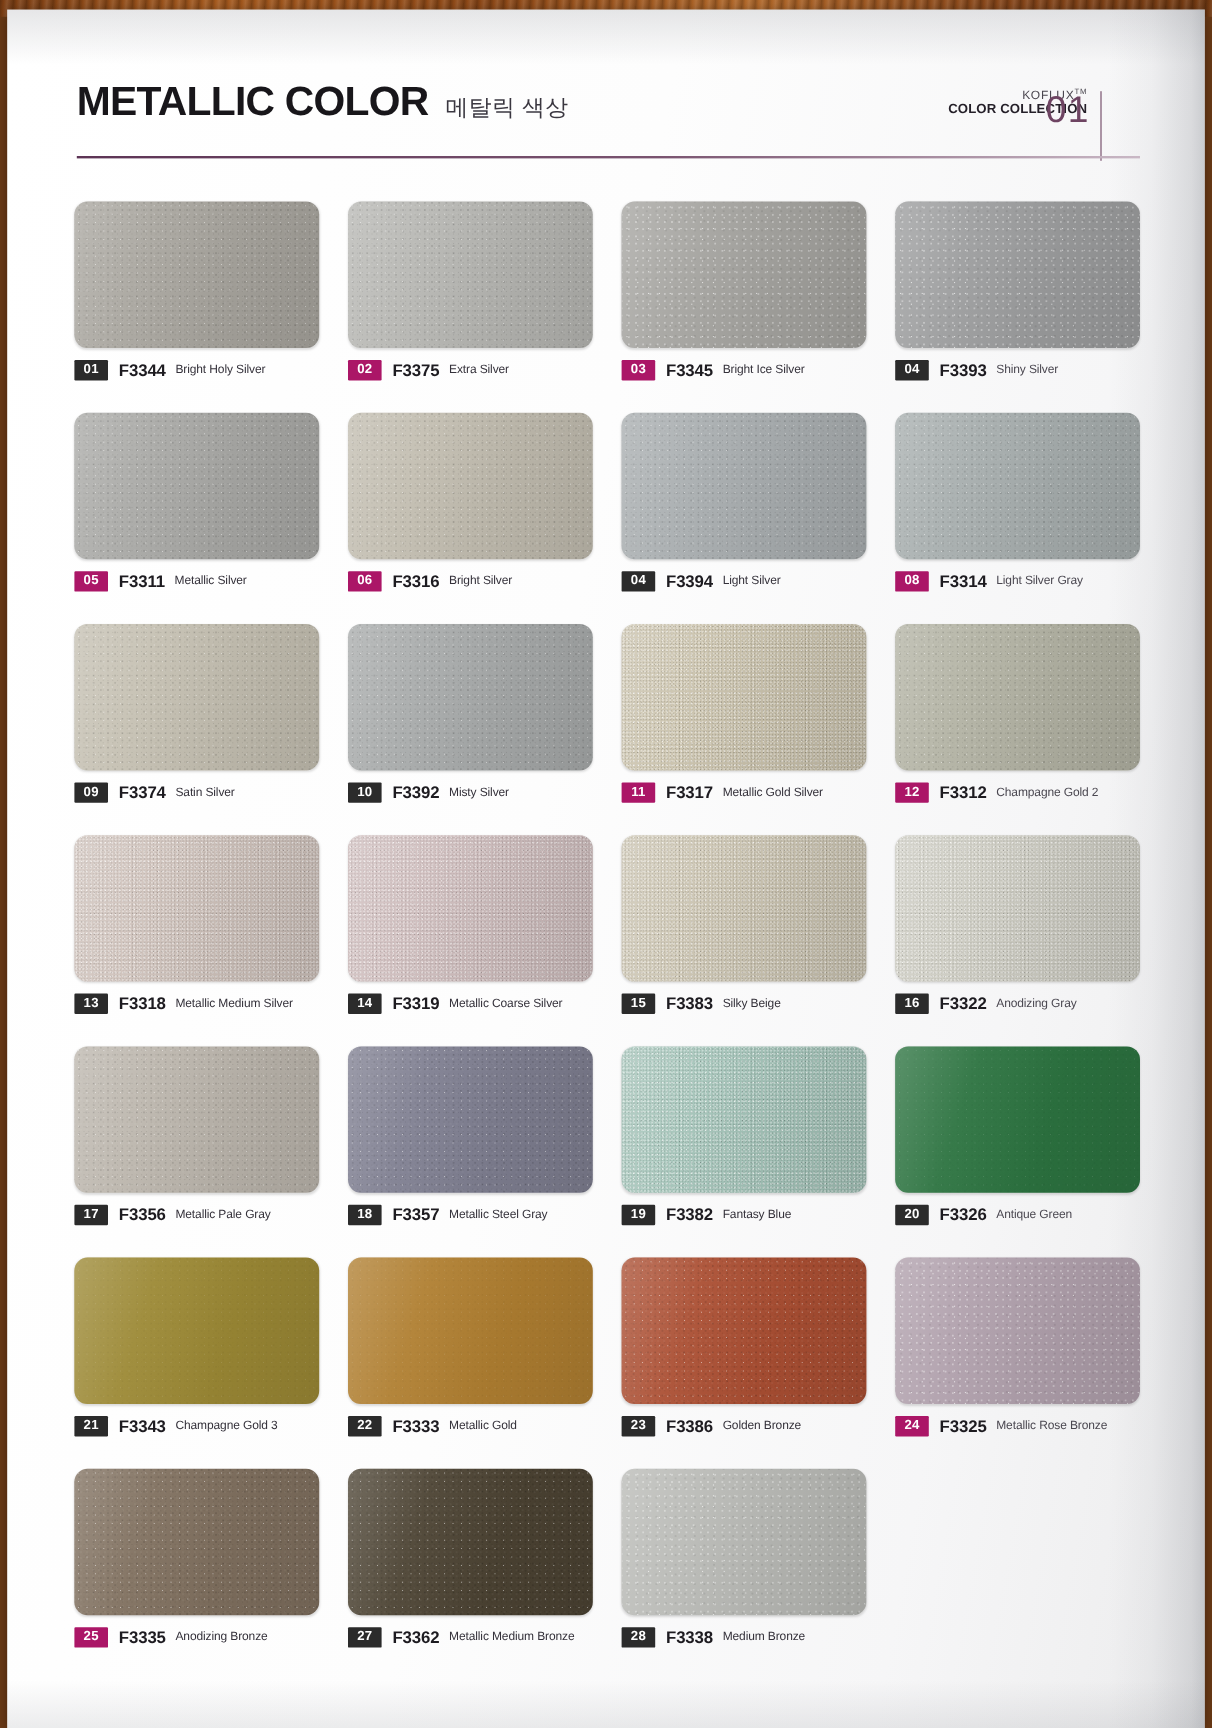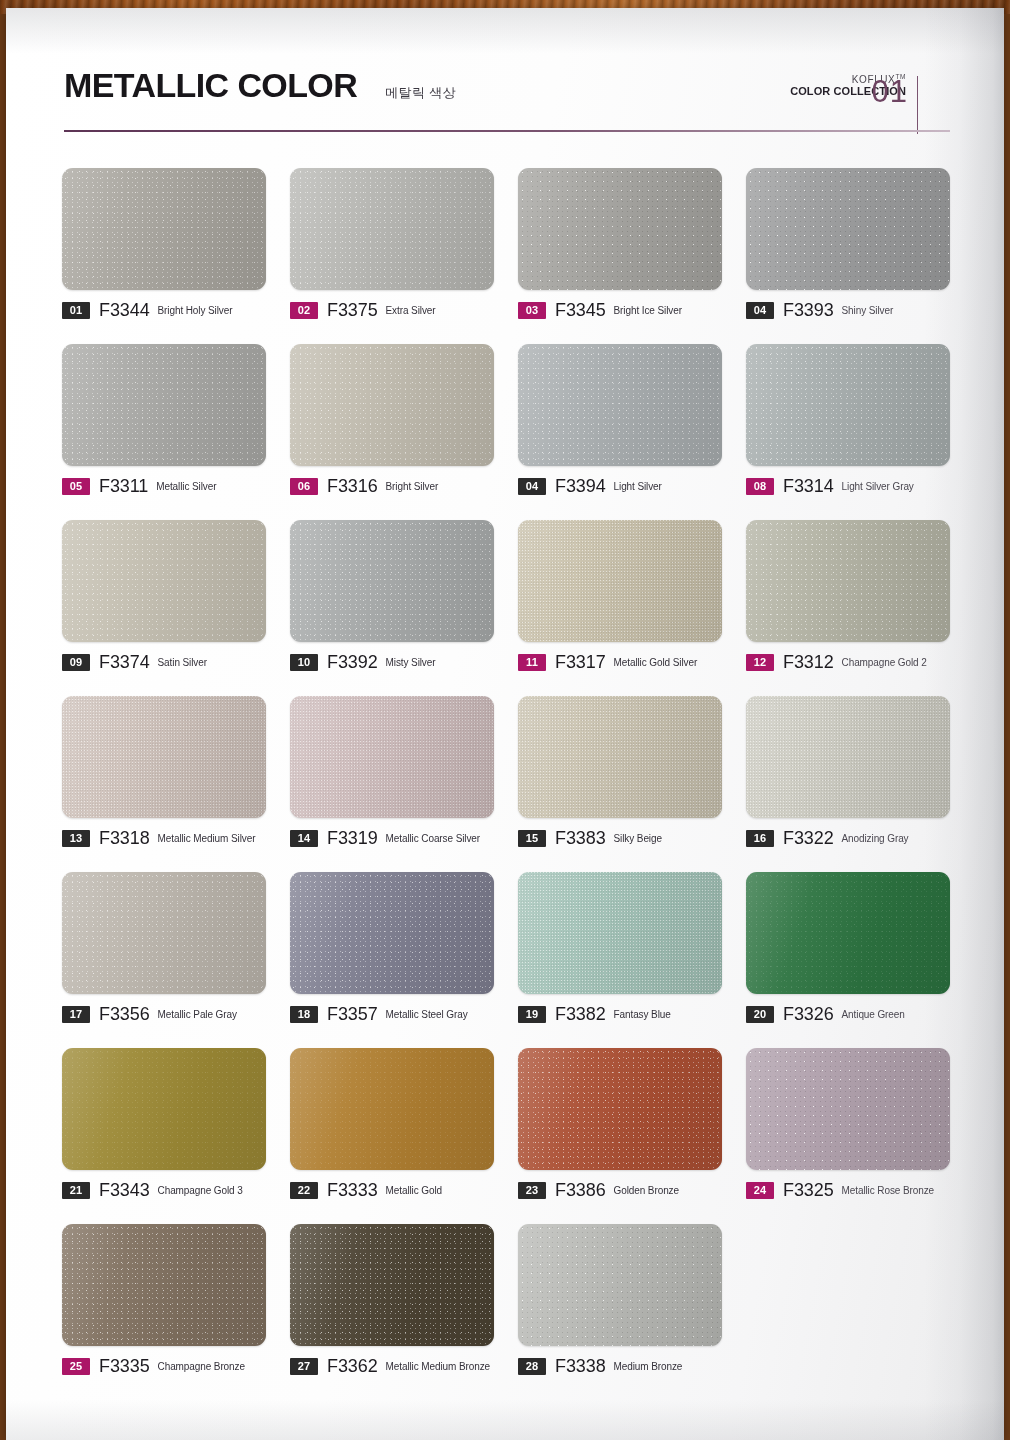--- a/index.html
+++ b/index.html
@@ -84,23 +84,23 @@
     height: 52px;
   }
   .title-main {
     font-size: 34px;
     font-weight: bold;
     letter-spacing: -0.6px;
     color: #18161a;
     font-family: "Liberation Sans", sans-serif;
   }
   .title-kr {
-    font-size: 13px;
+    font-size: 19px;
     color: #3a3740;
-    margin-left: 28px;
+    margin-left: 14px;
     letter-spacing: 0.4px;
   }
   .brand-block {
     position: absolute;
     right: 44px;
     top: 8px;
     text-align: right;
     line-height: 1.05;
   }
   .brand-koflux {
@@ -221,22 +221,22 @@
     color: #ffffff;
     text-align: center;
     line-height: 1.15;
     border-radius: 1px;
     letter-spacing: 0.2px;
   }
   .badge.dark    { background: #2b2b2b; }
   .badge.magenta { background: #ab1667; text-align: center; }
 
   .code {
-    font-size: 18px;
-    font-weight: normal;
+    font-size: 14px;
+    font-weight: bold;
     color: #1d1b20;
     margin-left: 9px;
     letter-spacing: -0.1px;
   }
   .name {
     font-size: 10px;
     color: #34313a;
     margin-left: 8px;
     letter-spacing: -0.1px;
   }
@@ -474,21 +474,21 @@
             <span class="name">Metallic Rose Bronze</span>
           </div>
         </div>
       </div>
       <div class="row">
         <div class="cell">
           <div class="swatch" style="background: rgb(128, 112, 95);"></div>
           <div class="label">
             <span class="badge magenta">25</span>
             <span class="code">F3335</span>
-            <span class="name">Champagne Bronze</span>
+            <span class="name">Anodizing Bronze</span>
           </div>
         </div>
         <div class="cell">
           <div class="swatch" style="background: rgb(76, 67, 51);"></div>
           <div class="label">
             <span class="badge dark">27</span>
             <span class="code">F3362</span>
             <span class="name">Metallic Medium Bronze</span>
           </div>
         </div>

